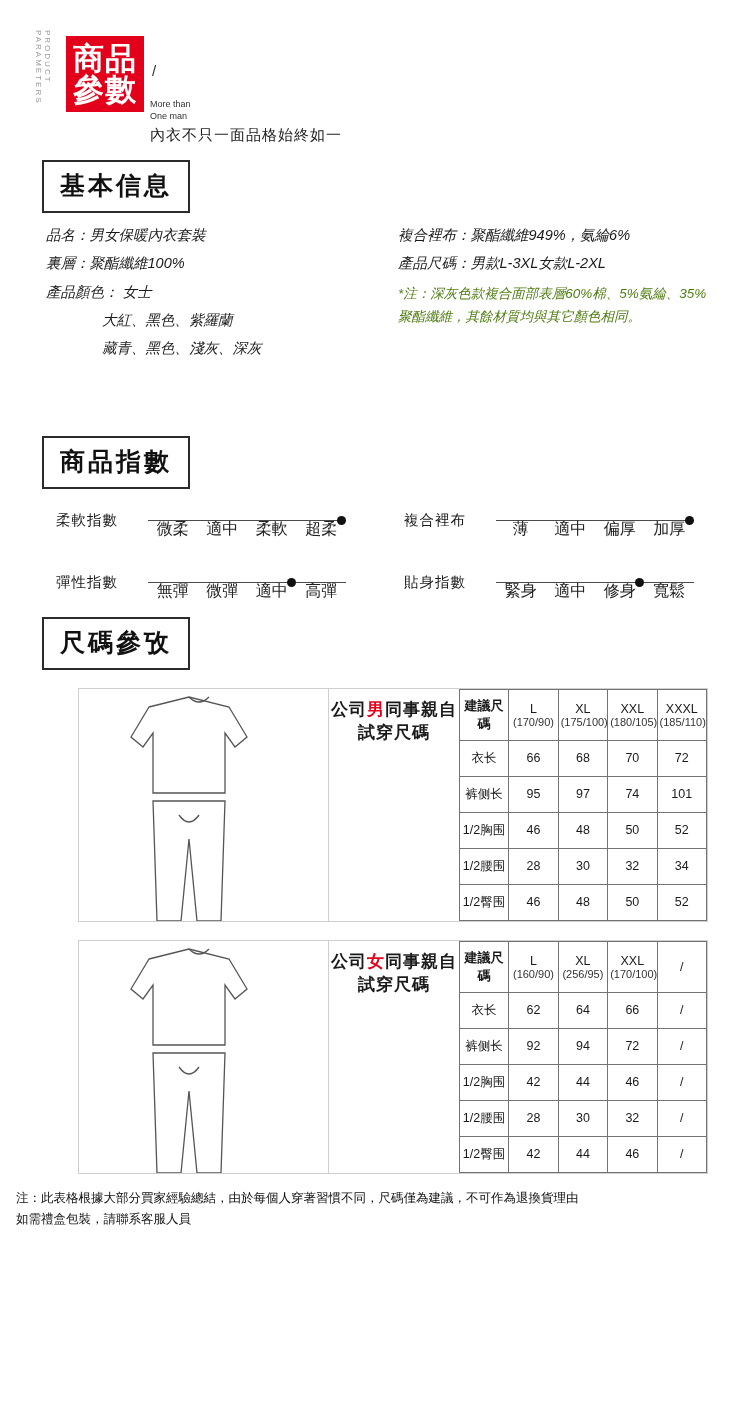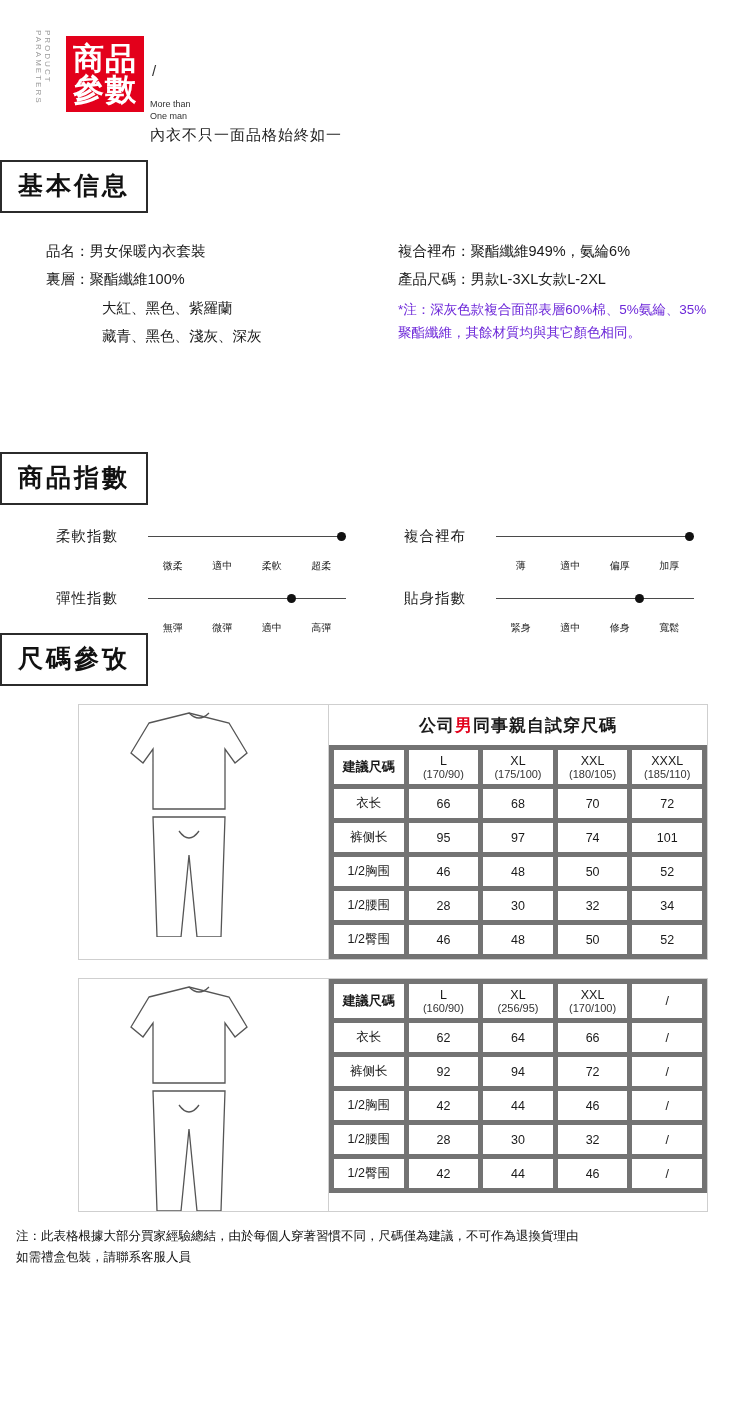--- a/index.html
+++ b/index.html
@@ -45,77 +45,78 @@
   
   .sec-title {
     display:inline-block;
     border:2px solid #2b2b2b;
     padding:7px 16px 9px 16px;
     font-size:25px; font-weight:bold;
     letter-spacing:3px;
     color:#111;
     font-family:"DejaVu Sans", sans-serif;
   }
-  .sec-wrap { }
+  .sec-wrap { padding-left:42px; }
 
   
   .basic {
     position:relative;
-    margin-top:24px;
+    margin-top:8px;
     padding-left:46px;
     font-size:14.5px;
     line-height:1.95;
+    font-style:italic;
   }
   .basic .col-left { position:absolute; left:46px; top:0; width:320px; }
   .basic .col-right { position:absolute; left:398px; top:0; width:320px; }
   .basic .indent { padding-left:56px; }
-  .note { color:#6d28d9; font-size:13.5px; line-height:1.75; margin-top:4px; }
+  .note { color:#4d7c0f; font-size:13.5px; line-height:1.75; margin-top:4px; }
 
   
   .indexes { position:relative; margin-top:8px; height:118px; }
   .idx {
     position:absolute;
   }
   .idx-label {
     position:absolute; left:0; top:0;
     font-size:14.5px; letter-spacing:1px; white-space:nowrap;
   }
   .idx-track {
     position:absolute; height:1px; background:#4a4a4a; top:9px;
   }
   .idx-dot {
     position:absolute; width:9px; height:9px; border-radius:50%;
     background:#111; top:5px;
   }
   .idx-ticks {
-    position:absolute; top:32px; display:flex; font-size:10px; color:#222;
+    position:absolute; top:8px; display:flex; font-size:16px; color:#222;
   }
   .idx-ticks span { text-align:center; }
 
   
   .size-block {
     position:relative;
     margin:0 42px 0 78px;
     border:1px solid #cfcfcf;
     display:flex;
     background:#fff;
   }
   .size-fig { width:250px; border-right:1px solid #cfcfcf; position:relative; }
-  .size-right { flex:1; display:flex; flex-direction:column; }
+  .size-right { flex:1; display:flex; flex-direction:row; }
   .size-head {
     text-align:center; font-size:17px; font-weight:bold;
     padding:9px 0 8px 0; letter-spacing:1px;
   }
   .size-head em { color:#e3001b; font-style:normal; }
   table.size {
     width:100%; border-collapse:collapse; font-size:12.5px;
     table-layout:fixed;
   }
   table.size td {
-    border:5px solid #737373;
+    border:1px solid #737373;
     text-align:center;
     padding:6px 2px;
     height:32px;
   }
   table.size tr:first-child td { padding:4px 2px; }
   table.size td.hcell { font-weight:bold; font-size:13px; }
   table.size td.rowhdr { font-size:12.5px; }
   .hsub { display:block; font-size:11px; color:#333; }
 
   
@@ -144,20 +145,21 @@
 </div>
 
 <div class="sec-wrap">
   <div class="sec-title">基本信息</div>
 </div>
 
 <div class="basic" style="height:215px;">
   <div class="col-left">
     <div>品名：男女保暖內衣套裝</div>
     <div>裏層：聚酯纖維100%</div>
+    <div>產品顏色： 女士</div>
     <div class="indent">大紅、黑色、紫羅蘭</div>
     <div class="indent">藏青、黑色、淺灰、深灰</div>
   </div>
   <div class="col-right">
     <div>複合裡布：聚酯纖維949%，氨綸6%</div>
     <div>產品尺碼：男款L-3XL女款L-2XL</div>
     <div class="note">*注：深灰色款複合面部表層60%棉、5%氨綸、35%聚酯纖維，其餘材質均與其它顏色相同。</div>
   </div>
 </div>
 
@@ -289,20 +291,23 @@
     <svg class="person" width="250" height="232" viewBox="0 0 250 232">
       <g fill="none" stroke="#555" stroke-width="1.3">
         <path d="M70 18 L110 8 L150 18 L168 48 L156 58 L146 44 L146 104 L74 104 L74 44 L64 58 L52 48 Z"></path>
         <path d="M110 8 q10 10 20 0"></path>
         <path d="M74 112 L146 112 L142 232 L118 232 L110 150 L102 232 L78 232 Z"></path>
         <path d="M100 126 q10 14 20 0"></path>
       </g>
     </svg>
   </div>
   <div class="size-right">
+    <div class="size-head">
+      <span>公司</span><em>女</em><span>同事親自試穿尺碼</span>
+    </div>
     <table class="size">
       <tbody>
           <tr>
         <td class="hcell">建議尺碼</td>
         <td><span>L</span><span class="hsub">(160/90)</span></td>
         <td><span>XL</span><span class="hsub">(256/95)</span></td>
         <td><span>XXL</span><span class="hsub">(170/100)</span></td>
         <td><span>/</span><span class="hsub"></span></td>
       </tr>
       <tr>

